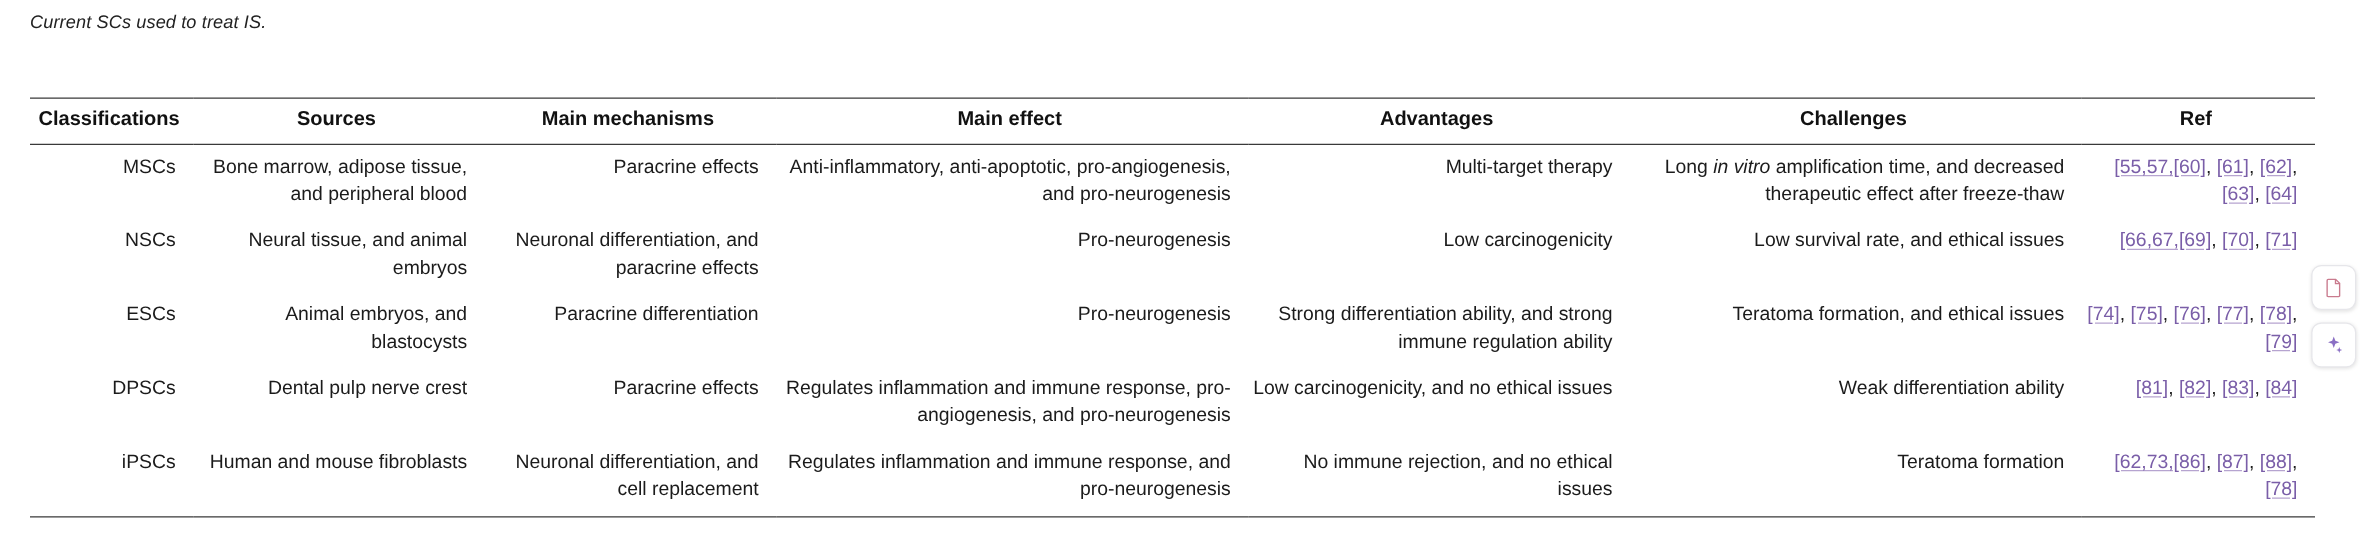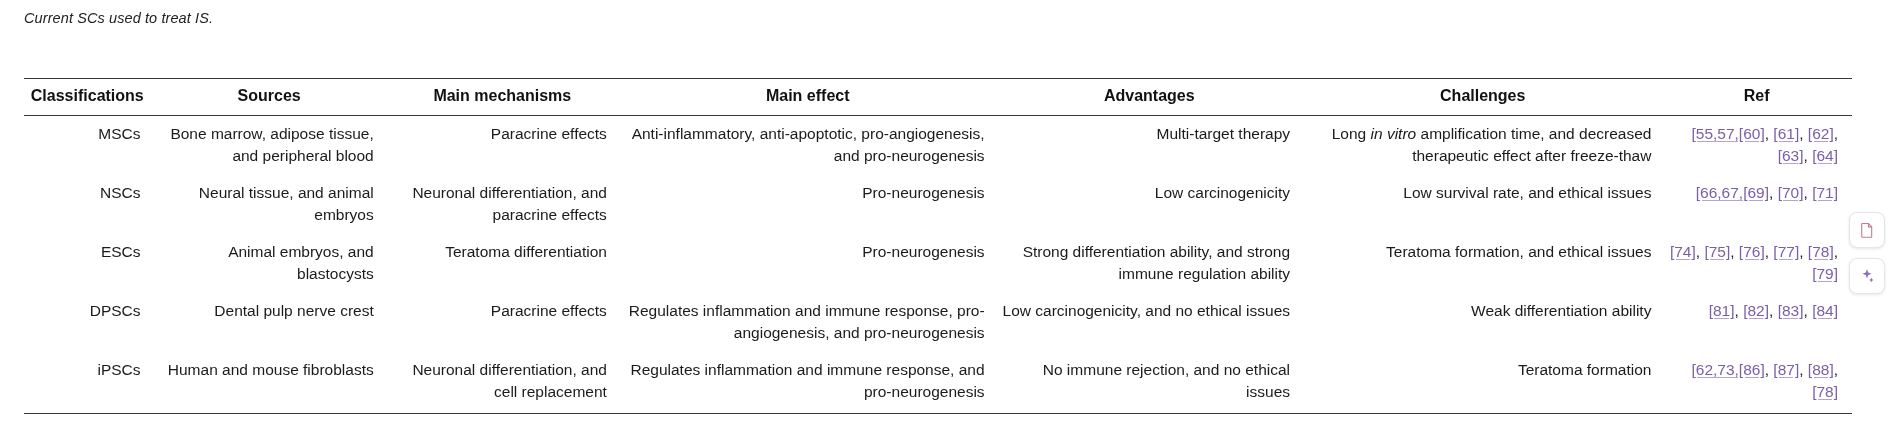--- a/index.html
+++ b/index.html
@@ -145,21 +145,21 @@
         <td>Neuronal differentiation, and paracrine effects</td>
         <td>Pro-neurogenesis</td>
         <td>Low carcinogenicity</td>
         <td>Low survival rate, and ethical issues</td>
         <td class="refs"><a href="#">[66,67,[69]</a>, <a href="#">[70]</a>, <a href="#">[71]</a></td>
       </tr>
 
       <tr>
         <td>ESCs</td>
         <td>Animal embryos, and blastocysts</td>
-        <td>Teratoma differentiation</td>
+        <td>Paracrine differentiation</td>
         <td>Pro-neurogenesis</td>
         <td>Strong differentiation ability, and strong immune regulation ability</td>
         <td>Teratoma formation, and ethical issues</td>
         <td class="refs"><a href="#">[74]</a>, <a href="#">[75]</a>, <a href="#">[76]</a>, <a href="#">[77]</a>, <a href="#">[78]</a>, <a href="#">[79]</a></td>
       </tr>
 
       <tr>
         <td>DPSCs</td>
         <td>Dental pulp nerve crest</td>
         <td>Paracrine effects</td>

